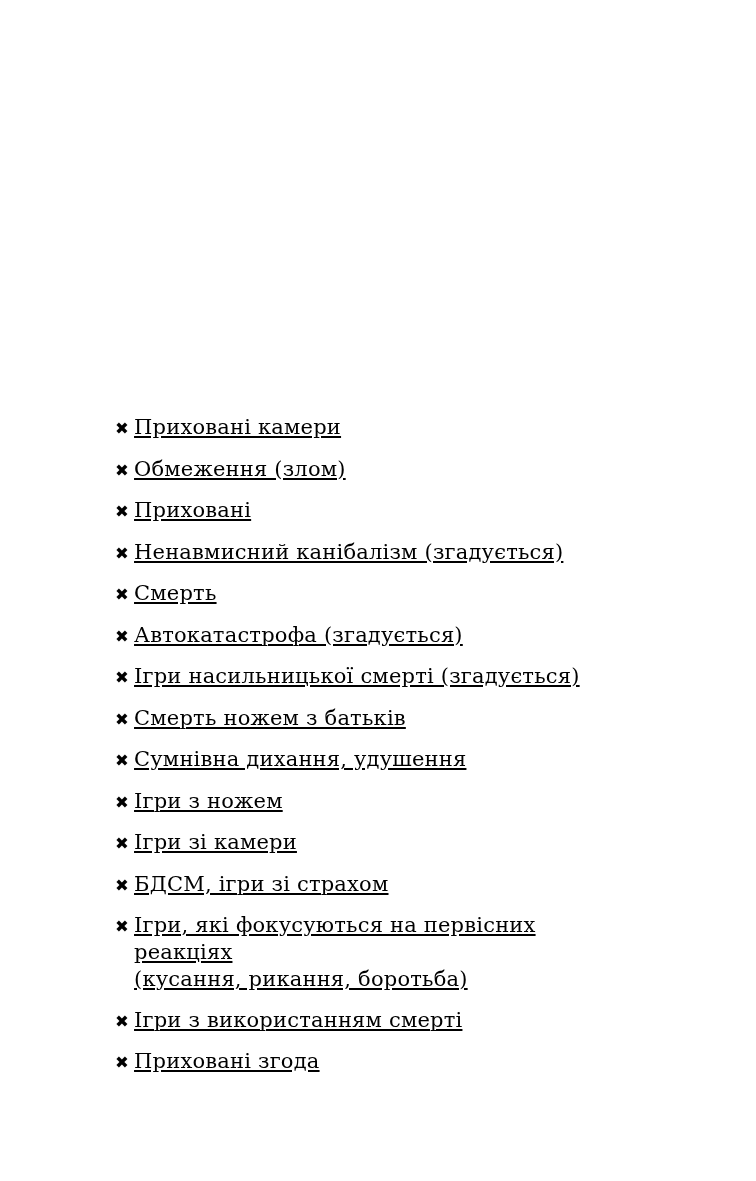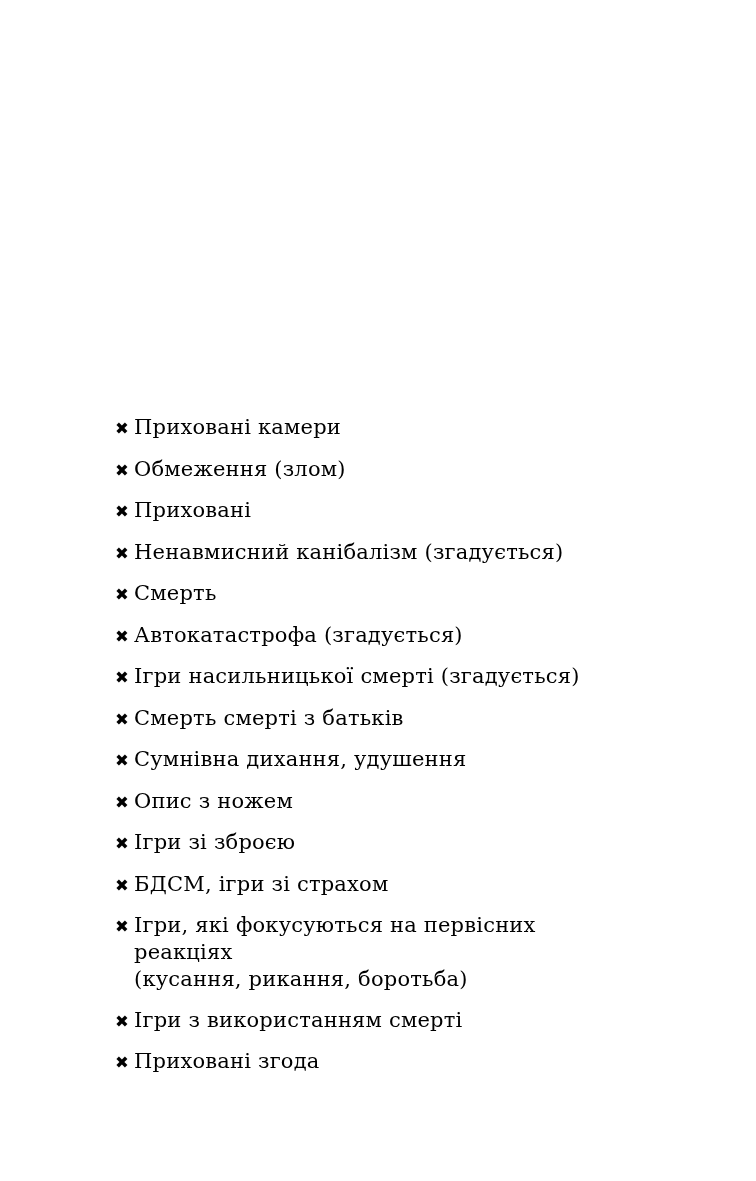--- a/index.html
+++ b/index.html
@@ -44,20 +44,21 @@
     font-size: 16.5px;
     font-weight: bold;
     flex: 0 0 auto;
     margin-right: 5px;
     color: #000000;
   }
 
   .warning-text {
     flex: 1 1 auto;
     white-space: pre-line;
+    text-decoration: underline;
   }
 </style>
 </head>
 <body>
 
 <div class="page">
   <ul class="warnings-list">
     <li>
       <span class="marker">✖</span>
       <span class="warning-text">Приховані камери</span>
@@ -81,33 +82,33 @@
     <li>
       <span class="marker">✖</span>
       <span class="warning-text">Автокатастрофа (згадується)</span>
     </li>
     <li>
       <span class="marker">✖</span>
       <span class="warning-text">Ігри насильницької смерті (згадується)</span>
     </li>
     <li>
       <span class="marker">✖</span>
-      <span class="warning-text">Смерть смерті з батьків</span>
+      <span class="warning-text">Смерть ножем з батьків</span>
     </li>
     <li>
       <span class="marker">✖</span>
       <span class="warning-text">Сумнівна дихання, удушення</span>
     </li>
     <li>
       <span class="marker">✖</span>
-      <span class="warning-text">Опис з ножем</span>
+      <span class="warning-text">Ігри з ножем</span>
     </li>
     <li>
       <span class="marker">✖</span>
-      <span class="warning-text">Ігри зі зброєю</span>
+      <span class="warning-text">Ігри зі камери</span>
     </li>
     <li>
       <span class="marker">✖</span>
       <span class="warning-text">БДСМ, ігри зі страхом</span>
     </li>
     <li>
       <span class="marker">✖</span>
       <span class="warning-text">Ігри, які фокусуються на первісних реакціях
 (кусання, рикання, боротьба)</span>
     </li>

